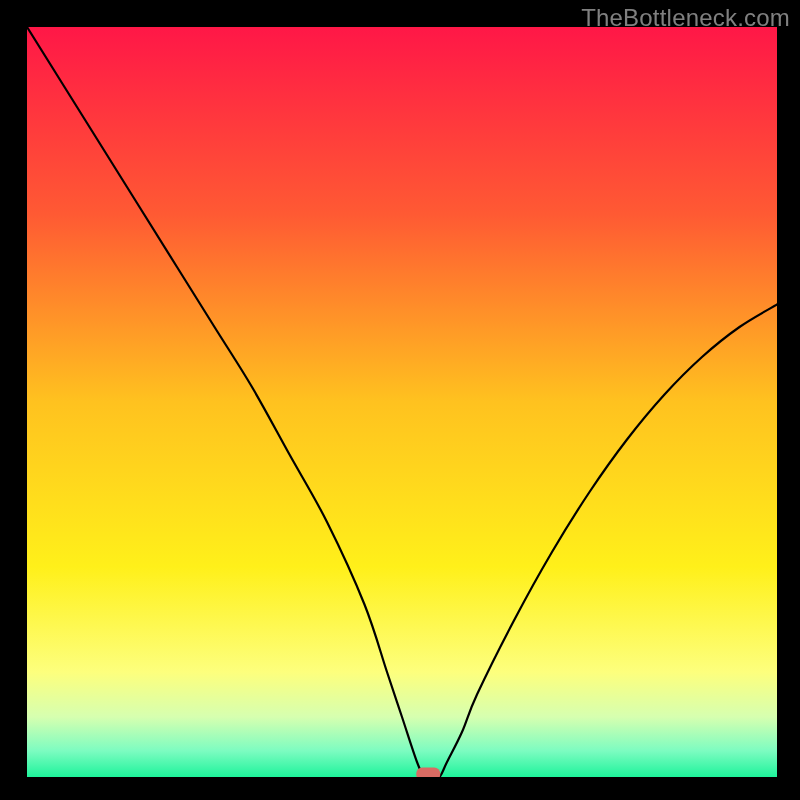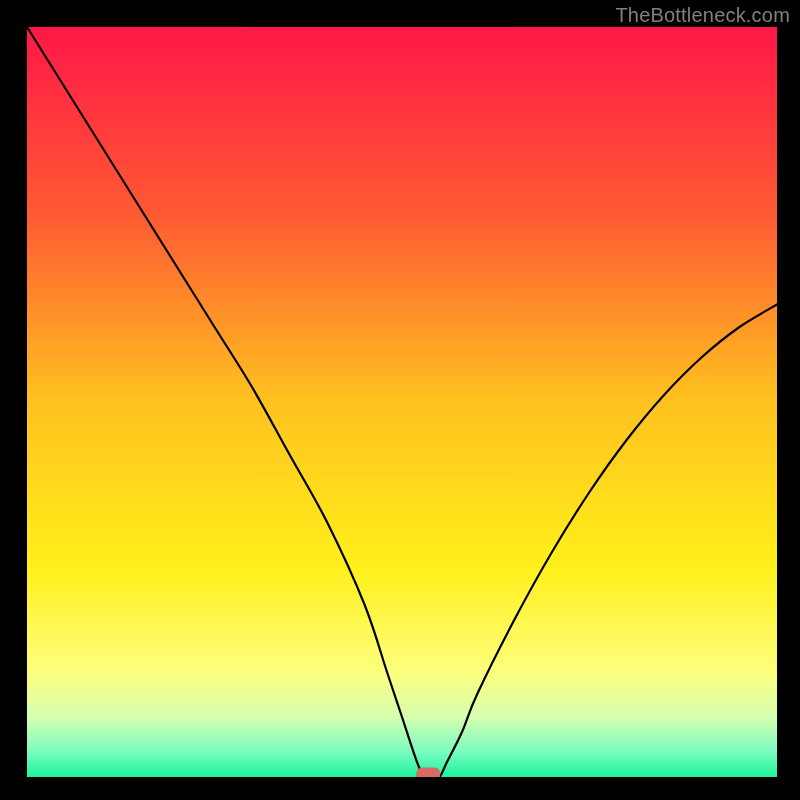--- a/index.html
+++ b/index.html
@@ -15,21 +15,21 @@
     position: relative;
     width: 800px;
     height: 800px;
     background: #000;
   }
   .watermark {
     position: absolute;
     top: 4px;
     right: 10px;
     color: #808080;
-    font-size: 20px;
+    font-size: 24px;
     font-weight: 500;
     letter-spacing: 0.2px;
     z-index: 10;
     user-select: none;
   }
   .plot-wrap {
     position: absolute;
     left: 27px;
     top: 27px;
     width: 750px;

